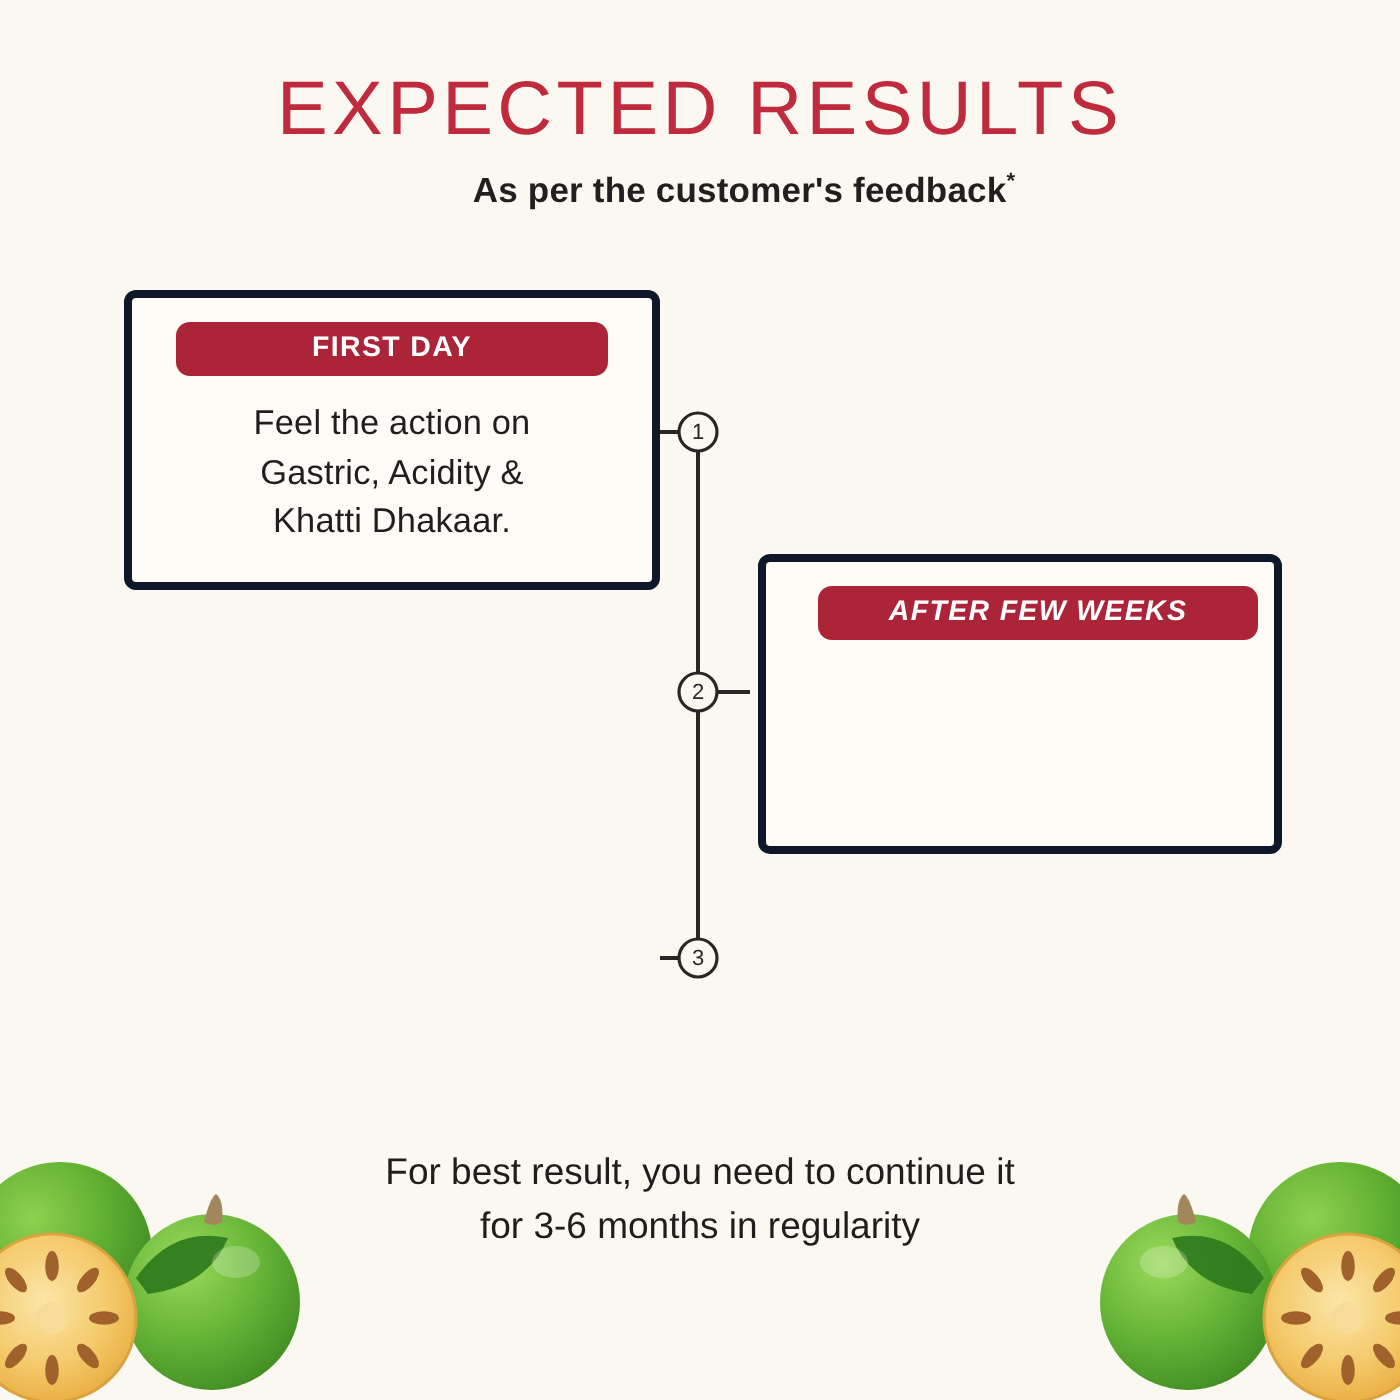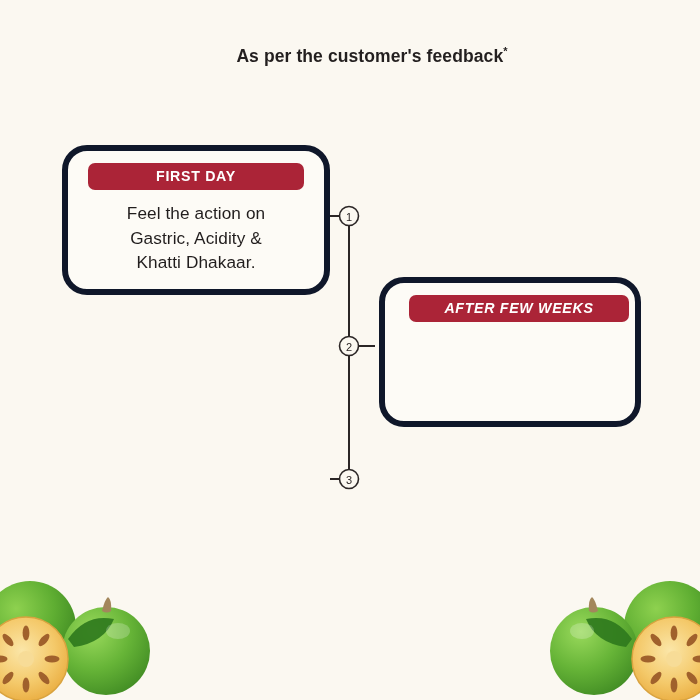--- a/index.html
+++ b/index.html
@@ -50,22 +50,22 @@
     font-size: 11px;
     vertical-align: super;
     font-weight: 700;
   }
 
   
   .card {
     position: absolute;
     box-sizing: border-box;
     background: #fdfbf6;
-    border: 6px solid #0f172a;
-    border-radius: 25px;
+    border: 4px solid #0f172a;
+    border-radius: 6px;
     text-align: center;
   }
   .badge {
     display: inline-block;
     box-sizing: border-box;
     background: #ab2437;
     color: #ffffff;
     border-radius: 7px;
     font-size: 14.2px;
     font-weight: 700;
@@ -179,20 +179,21 @@
   }
   #fruit-left { left: -14px; }
   #fruit-right { right: -14px; }
 </style>
 </head>
 <body>
 
 <div id="page">
 
   <div id="header">
+    <div id="main-title">EXPECTED RESULTS</div>
     <div id="subtitle-wrap">
       <span>As per the customer's feedback</span><span id="subtitle-star">*</span>
     </div>
   </div>
 
   <svg id="connector" viewBox="0 0 700 700" xmlns="http://www.w3.org/2000/svg">
 
     <line class="conn-line" x1="349" y1="216" x2="349" y2="479"></line>
 
     <line class="conn-line" x1="330" y1="216" x2="339" y2="216"></line>
@@ -216,20 +217,22 @@
     <div class="card-body">Feel the action on
 Gastric, Acidity &amp;
 Khatti Dhakaar.</div>
   </div>
 
   <div class="card" id="card-few-weeks">
     <div class="badge">AFTER FEW WEEKS</div>
   </div>
 
 
+  <div id="footer-note">For best result, you need to continue it
+for 3-6 months in regularity</div>
 
   <svg class="fruit-cluster" id="fruit-left" viewBox="0 0 180 135" xmlns="http://www.w3.org/2000/svg">
     <defs>
       <radialGradient id="gL1" cx="35%" cy="30%" r="75%">
         <stop offset="0%" stop-color="#8ed14f"></stop>
         <stop offset="55%" stop-color="#5fae32"></stop>
         <stop offset="100%" stop-color="#3d8721"></stop>
       </radialGradient>
       <radialGradient id="gL2" cx="35%" cy="28%" r="78%">
         <stop offset="0%" stop-color="#9ada5c"></stop>

